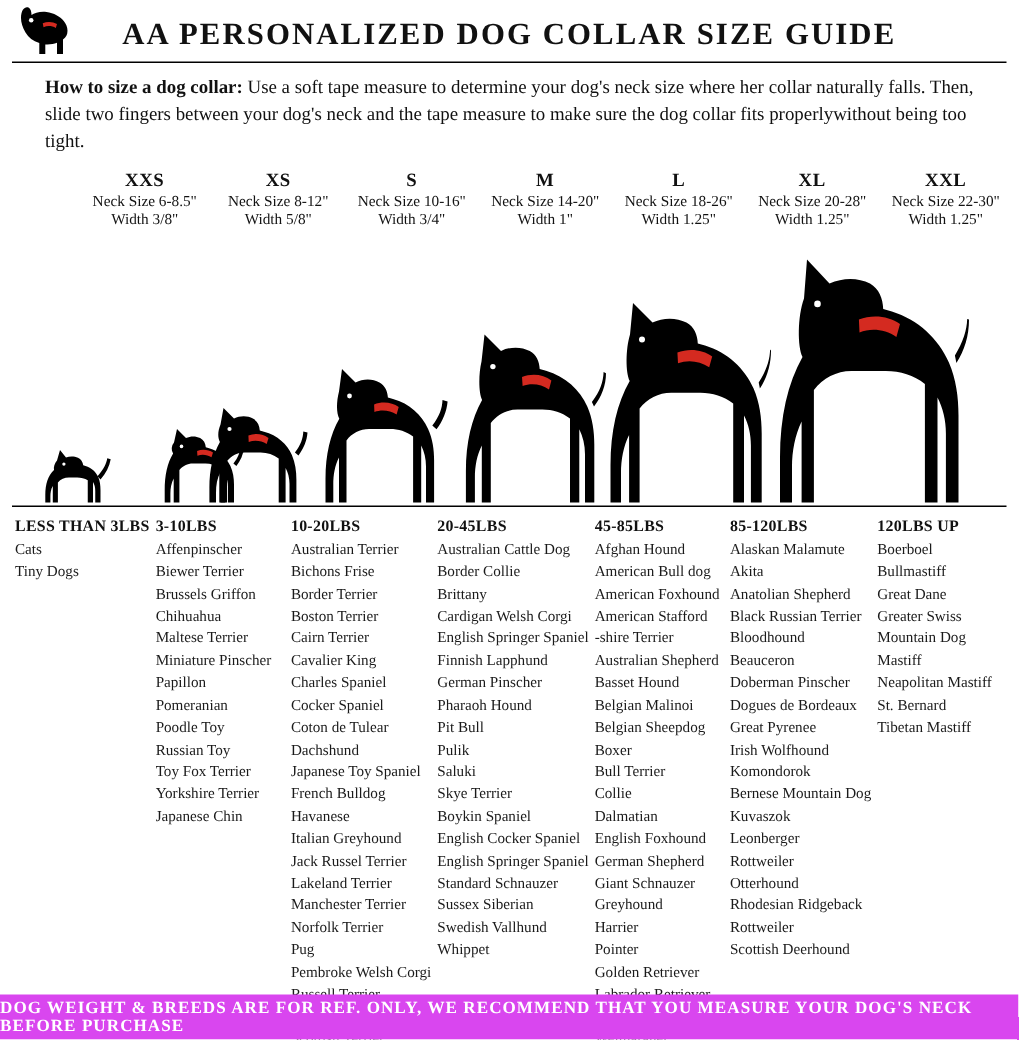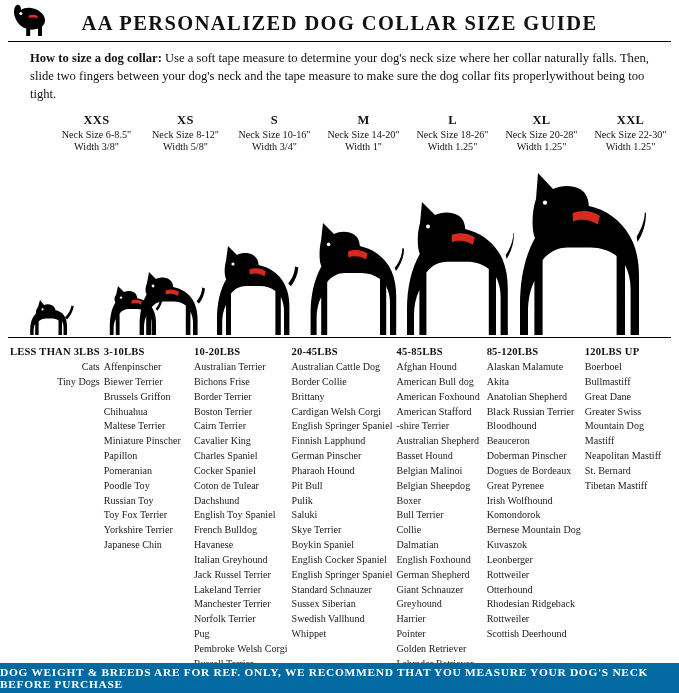--- a/index.html
+++ b/index.html
@@ -101,21 +101,21 @@
   
   .breeds {
     display: flex;
     padding: 8px 4px 0 6px;
     align-items: flex-start;
   }
   .breed-col {
     flex: 1 1 0;
     padding-right: 4px;
   }
-  .breed-col:first-child { padding-left: 4px; text-align: right; }
+  .breed-col:first-child { padding-left: 4px; }
   .breed-head {
     font-size: 10.6px;
     font-weight: bold;
     font-family: "Liberation Serif", serif;
     letter-spacing: 0.2px;
     margin-bottom: 3px;
     white-space: nowrap;
   }
   .breed-item {
     font-size: 10.1px;
@@ -125,21 +125,21 @@
     white-space: nowrap;
   }
 
   
   .footer {
     position: absolute;
     left: 0;
     right: 0;
     bottom: 0;
     height: 30px;
-    background: #0369a1;
+    background: #d946ef;
     color: #fff;
     display: flex;
     align-items: center;
     justify-content: center;
     font-family: "Liberation Serif", serif;
     font-size: 11.4px;
     letter-spacing: 0.7px;
     font-weight: bold;
   }
 </style>
@@ -358,21 +358,21 @@
     <div class="breed-item">Australian Terrier</div>
     <div class="breed-item">Bichons Frise</div>
     <div class="breed-item">Border Terrier</div>
     <div class="breed-item">Boston Terrier</div>
     <div class="breed-item">Cairn Terrier</div>
     <div class="breed-item">Cavalier King</div>
     <div class="breed-item">Charles Spaniel</div>
     <div class="breed-item">Cocker Spaniel</div>
     <div class="breed-item">Coton de Tulear</div>
     <div class="breed-item">Dachshund</div>
-    <div class="breed-item">English Toy Spaniel</div>
+    <div class="breed-item">Japanese Toy Spaniel</div>
     <div class="breed-item">French Bulldog</div>
     <div class="breed-item">Havanese</div>
     <div class="breed-item">Italian Greyhound</div>
     <div class="breed-item">Jack Russel Terrier</div>
     <div class="breed-item">Lakeland Terrier</div>
     <div class="breed-item">Manchester Terrier</div>
     <div class="breed-item">Norfolk Terrier</div>
     <div class="breed-item">Pug</div>
     <div class="breed-item">Pembroke Welsh Corgi</div>
     <div class="breed-item">Russell Terrier</div>

